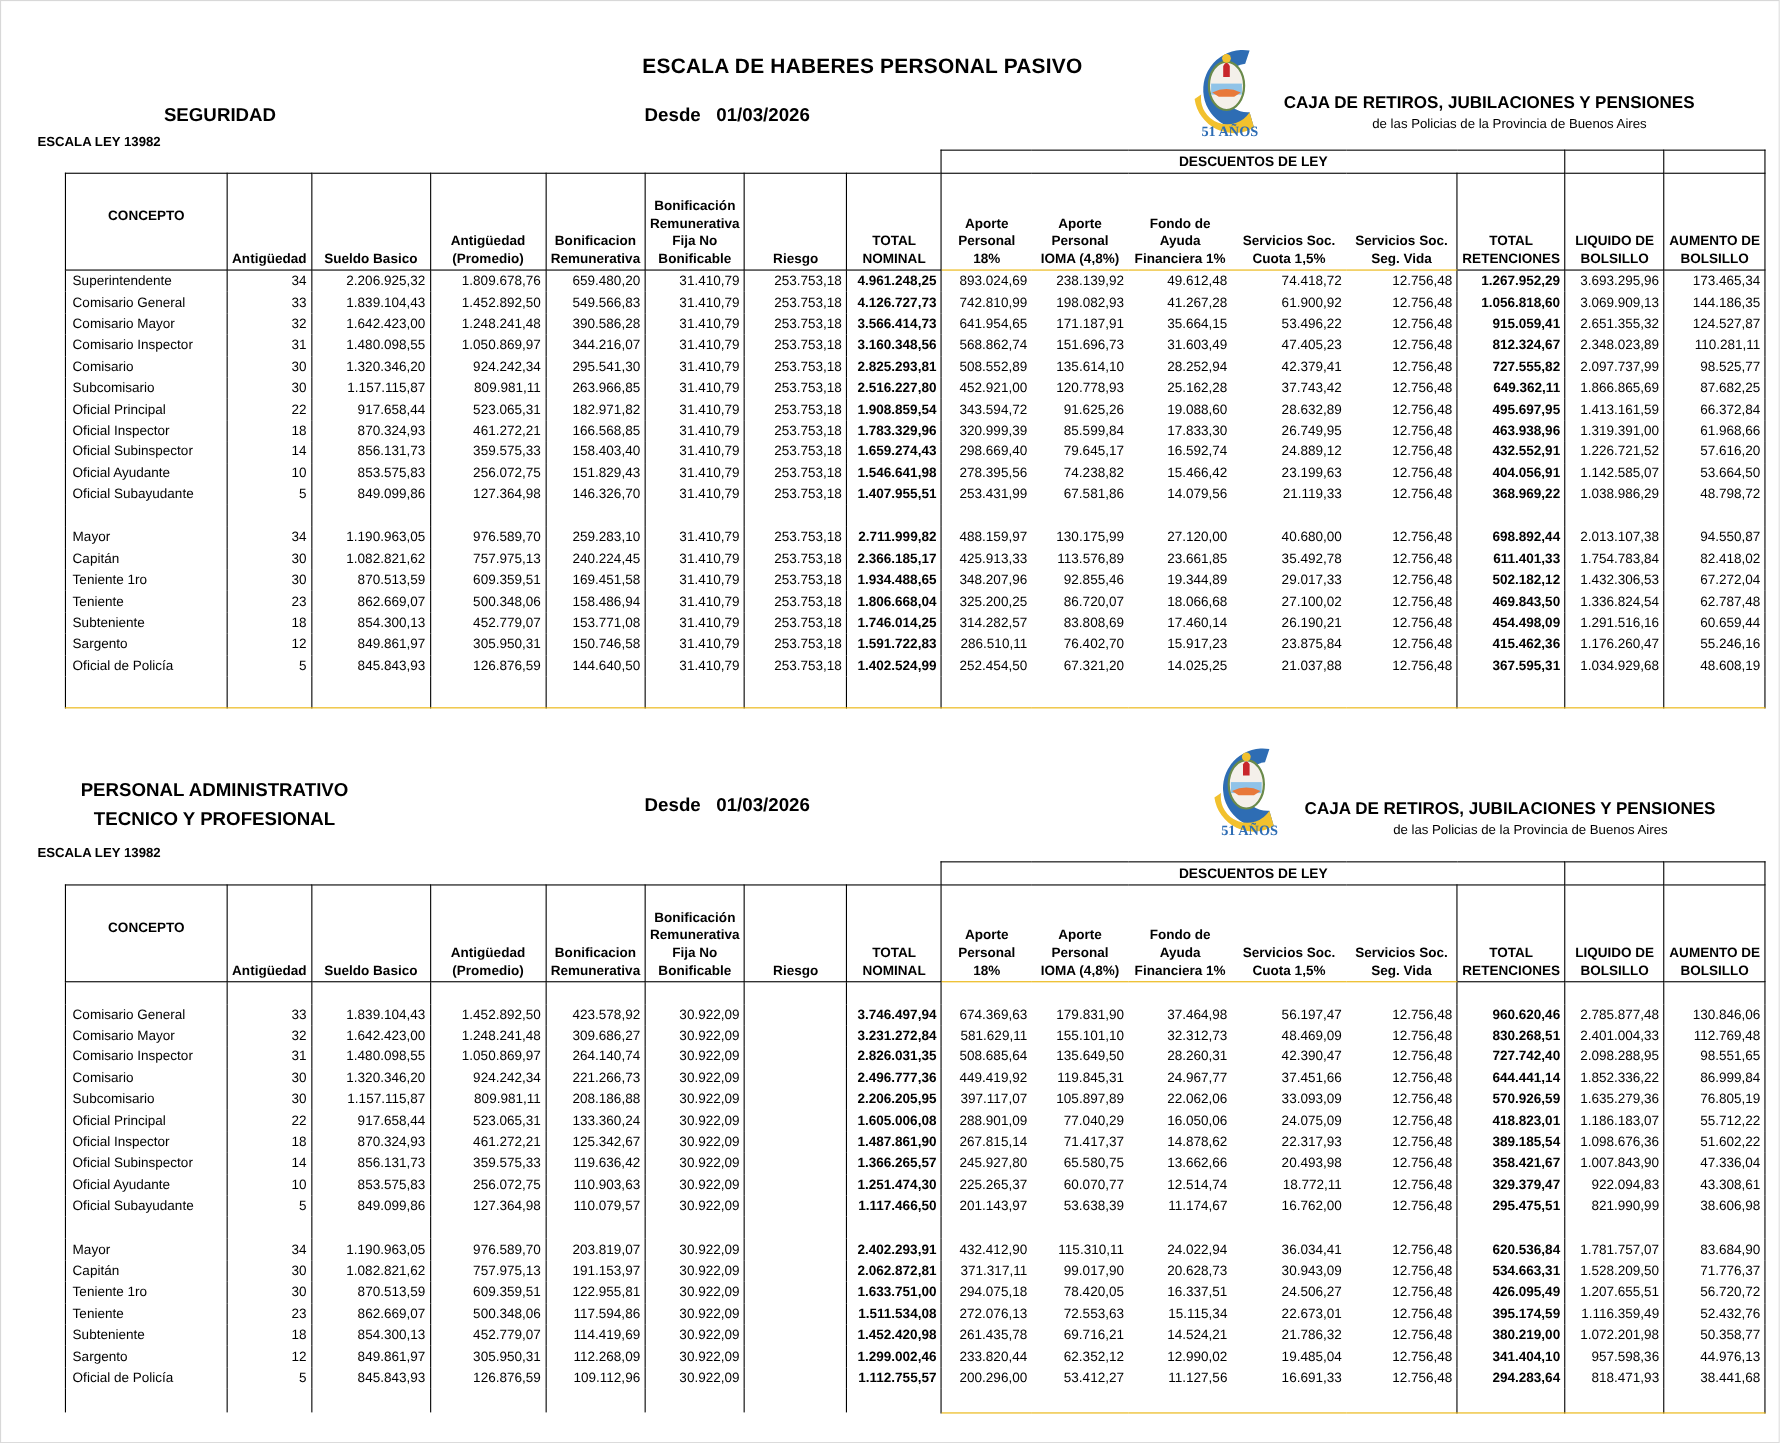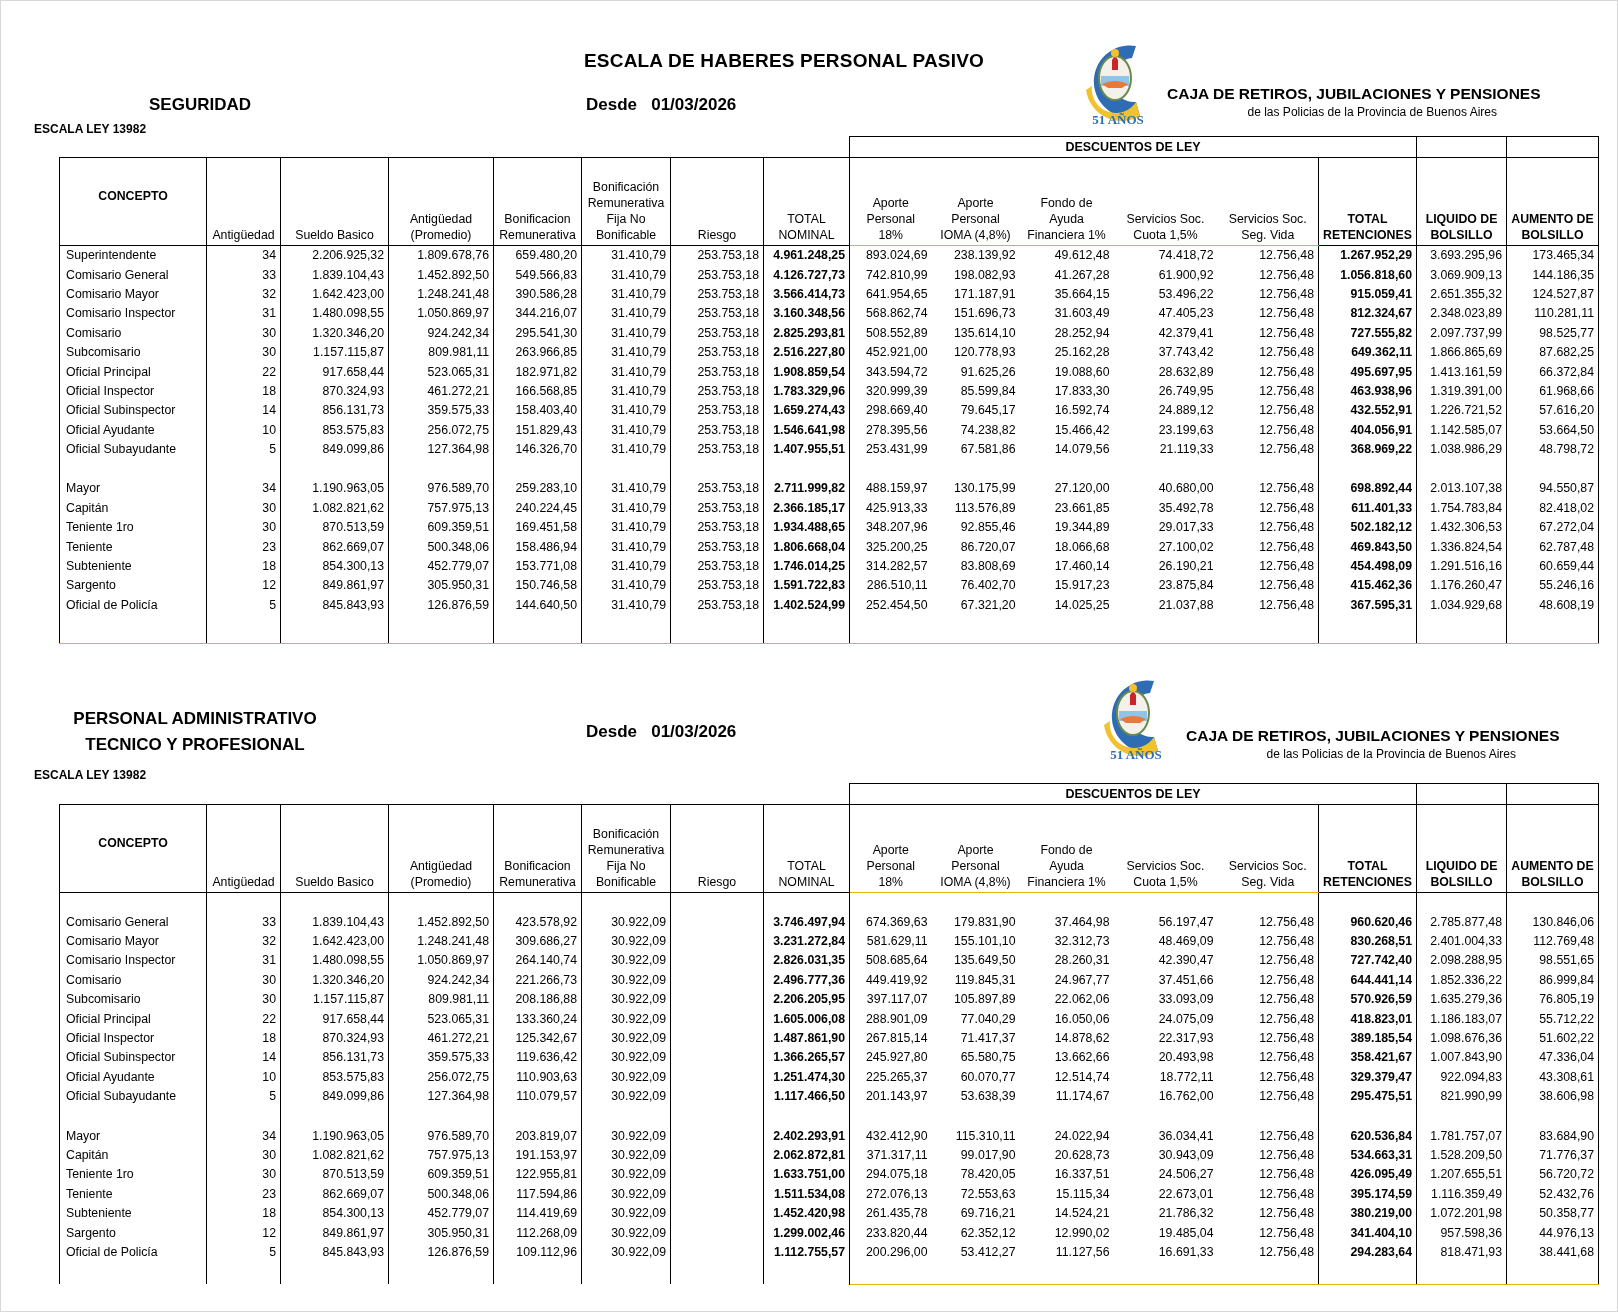--- a/index.html
+++ b/index.html
@@ -12,21 +12,21 @@
   .desde { font-weight: bold; font-size: 17px; }
   .desde span { display: inline-block; text-align: right; }
   .escala { font-weight: bold; font-size: 12px; }
   .logo { width: 90px; height: 88px; text-decoration: underline; }
   .org { font-size: 15px; line-height: 19px; text-align: center; }
   .org .l1 { font-weight: bold; font-size: 15.5px; }
   .org .l2 { font-size: 12px; margin-left: 37px; }
 
   table.grid { position: absolute; left: 31px; border-collapse: collapse; table-layout: fixed; font-size: 12.3px; margin-left: 28px; }
   table.grid td, table.grid th { padding: 0 4px; white-space: nowrap; overflow: hidden; }
-  table.grid th { font-weight: normal; text-align: center; vertical-align: bottom; line-height: 16px; padding-bottom: 2px; }
+  table.grid th { font-weight: bold; text-align: center; vertical-align: bottom; line-height: 16px; padding-bottom: 2px; }
   .b { border: 1px solid #000; }
   .bl { border-left: 1px solid #000; }
   .br { border-right: 1px solid #000; }
   .bb { border-bottom: 1px solid #eab308; }
   .num { text-align: right; }
   .bold { font-weight: bold; }
   tr.data td { height: 19.4px; line-height: 19px; }
   .desc-head { text-align: center; font-weight: bold; font-size: 12.5px; height: 20px; }
   .concepto-h { vertical-align: top !important; padding-top: 30px !important; font-weight: bold !important; }
   .strong-h { font-weight: bold !important; }

